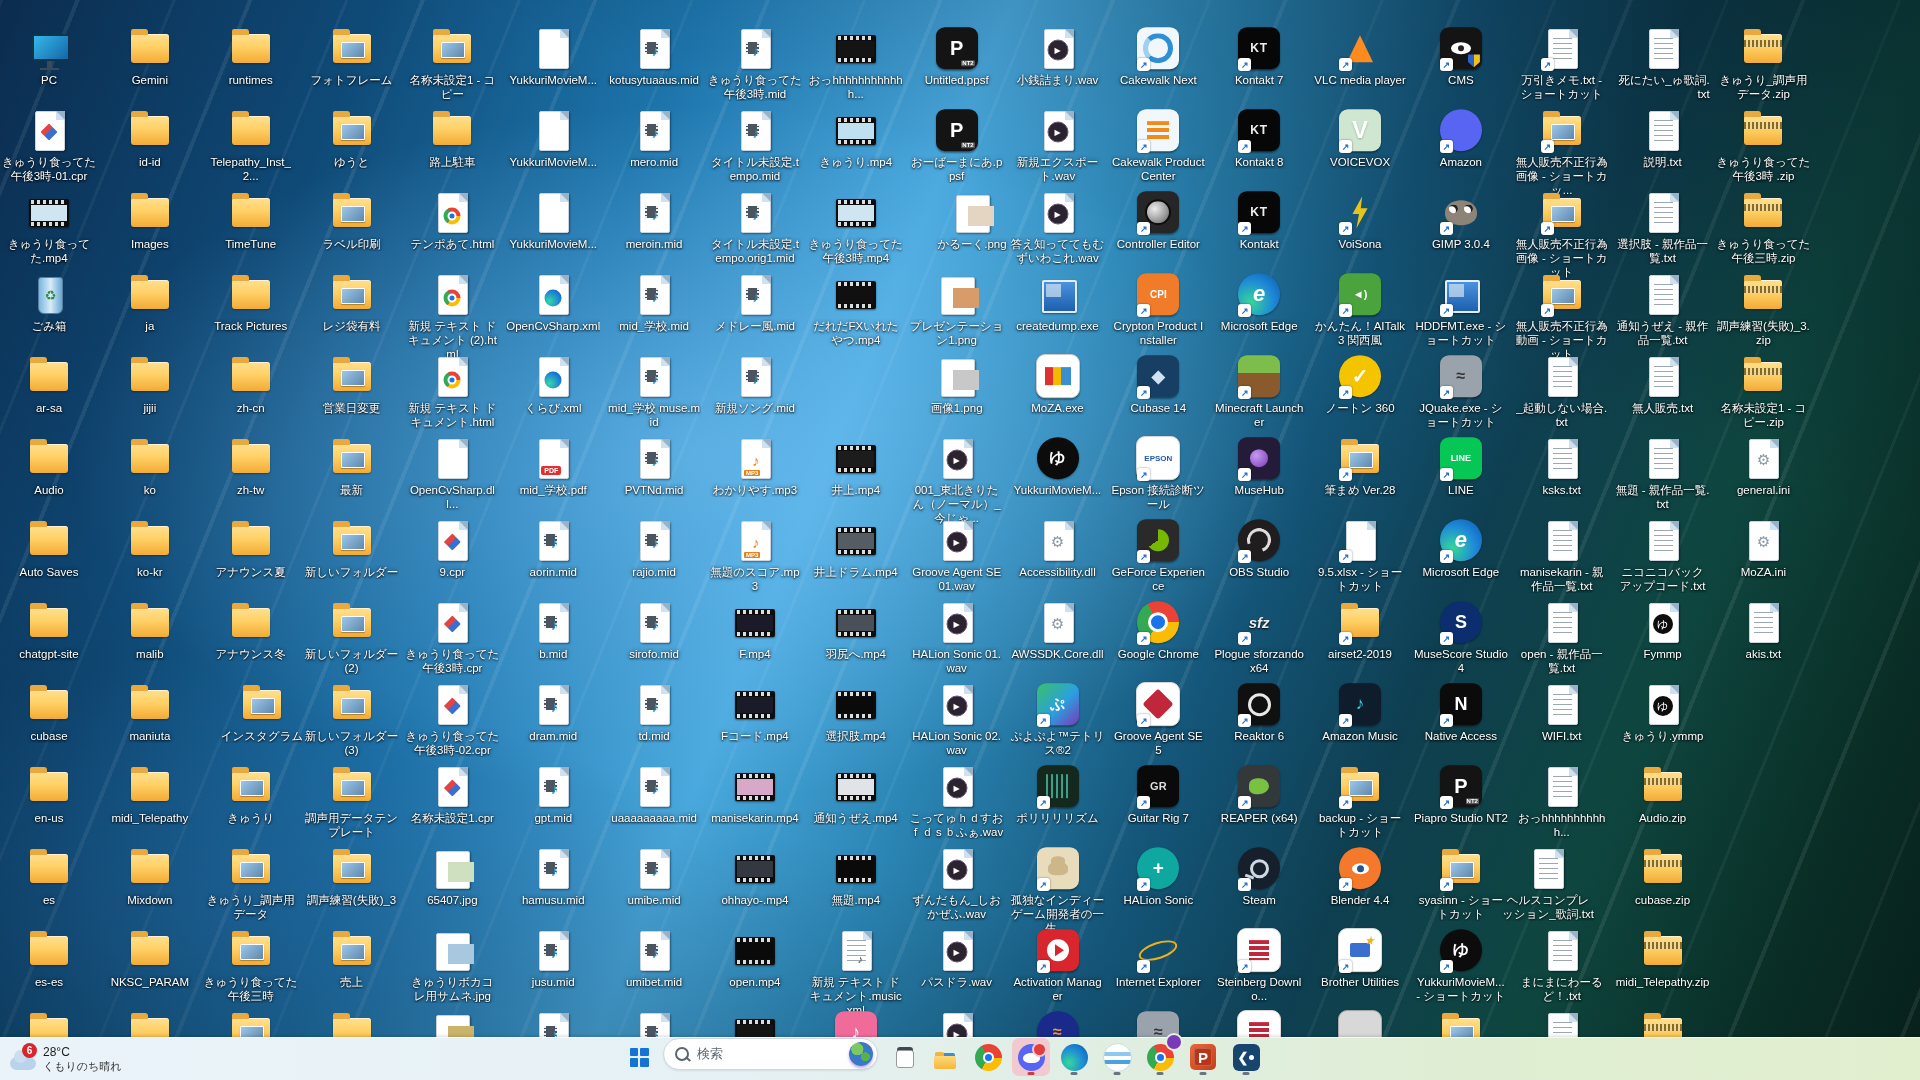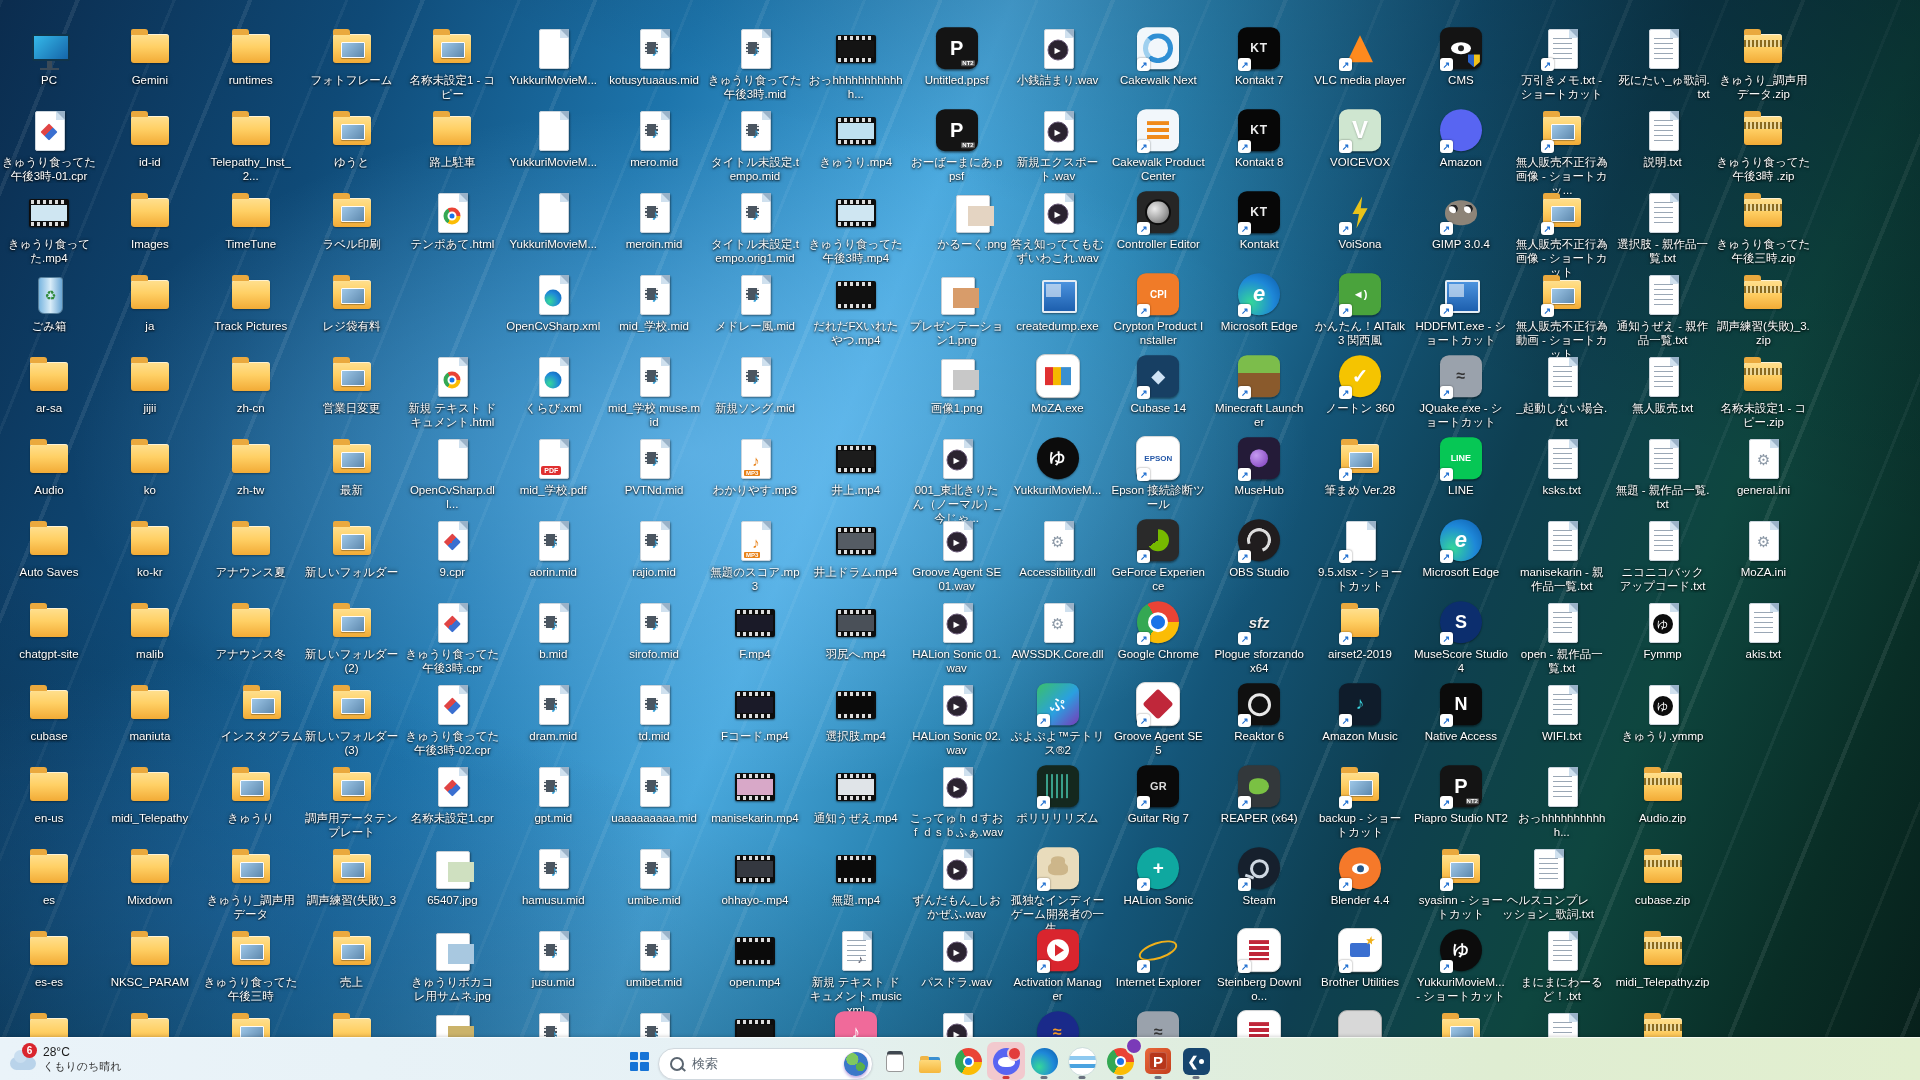--- a/index.html
+++ b/index.html
@@ -124,21 +124,21 @@
   
   #taskbar{position:absolute;left:0;right:0;bottom:0;height:42px;display:flex;align-items:center;
     background:linear-gradient(90deg,#eaf3f9 0%,#e6f1f5 38%,#e0eee2 58%,#dfedd2 78%,#e2efcf 100%);
     border-top:1px solid rgba(255,255,255,.65);box-shadow:0 -1px 3px rgba(0,0,0,.15);z-index:10}
   #weather{display:flex;align-items:center;gap:7px;padding-left:10px;position:relative;height:100%}
   .cloud{width:26px;height:13px;background:#b9d3ea;border-radius:8px;position:relative;margin-top:8px}
   .cloud:before{content:"";position:absolute;left:4px;top:-7px;width:13px;height:13px;border-radius:50%;background:#c9def0}
   .badge6{position:absolute;left:22px;top:5px;width:15px;height:15px;border-radius:50%;background:#d9252e;color:#fff;font-size:10px;font-weight:700;display:flex;align-items:center;justify-content:center;z-index:2}
   .wtxt{display:flex;flex-direction:column;line-height:1.15}
   .wtemp{font-size:12px;color:#1b1b1b}.wcond{font-size:11px;color:#333}
-  #centerbar{position:absolute;left:620px;top:0;height:42px;display:flex;align-items:flex-end;}
+  #centerbar{position:absolute;left:620px;top:0;height:42px;display:flex;align-items:flex-start;gap:5px}
   .tbtn{width:38px;height:38px;border-radius:6px;display:flex;align-items:center;justify-content:center;position:relative}
   .rdot{position:absolute;bottom:1px;left:50%;transform:translateX(-50%);width:7px;height:3px;border-radius:2px;background:#6b7280}
   .rdot.red{background:#d03a3a}
   .wlogo{width:19px;height:19px;display:grid;grid-template-columns:1fr 1fr;grid-template-rows:1fr 1fr;gap:2px}
   .wlogo span{background:#1573d6;border-radius:1px}
   #searchbox{width:198px;height:30px;background:#fff;border:1px solid #d0d8de;border-radius:16px;display:flex;align-items:center;gap:8px;padding:0 4px 0 11px;box-shadow:0 1px 2px rgba(0,0,0,.08)}
   .mag{width:10px;height:10px;border:2px solid #5a6570;border-radius:50%;position:relative}
   .mag:after{content:"";position:absolute;left:8px;top:9px;width:6px;height:2px;background:#5a6570;transform:rotate(40deg)}
   #searchtext{flex:1;font-size:13px;color:#5a6570}
   .globe{width:24px;height:24px;border-radius:50%;background:radial-gradient(circle at 35% 30%,#7ec860 0 26%,transparent 27%),radial-gradient(circle at 68% 62%,#5ab04a 0 20%,transparent 21%),radial-gradient(circle at 50% 50%,#3a78c8 0 70%,#7a5ac8 71%);box-shadow:0 2px 3px rgba(122,90,200,.5)}
@@ -606,20 +606,27 @@
       </div>
       <div class="lb">Track Pictures</div>
     </div>
     <div class="di" title="レジ袋有料" style="left: 304.55px; top: 272px;">
       <div class="ib">
         <div class="fo"></div>
         <div class="tmb"></div>
       </div>
       <div class="lb">レジ袋有料</div>
     </div>
+    <div class="di" title="新規 テキスト ドキュメント (2).html" style="left: 405.4px; top: 272px;">
+      <div class="ib">
+        <div class="pg"></div>
+        <div class="crm"></div>
+      </div>
+      <div class="lb">新規 テキスト ドキュメント (2).html</div>
+    </div>
     <div class="di" title="OpenCvSharp.xml" style="left: 506.25px; top: 272px;">
       <div class="ib">
         <div class="pg"></div>
         <div class="egm"></div>
       </div>
       <div class="lb">OpenCvSharp.xml</div>
     </div>
     <div class="di" title="mid_学校.mid" style="left: 607.1px; top: 272px;">
       <div class="ib">
         <div class="pg"></div>

